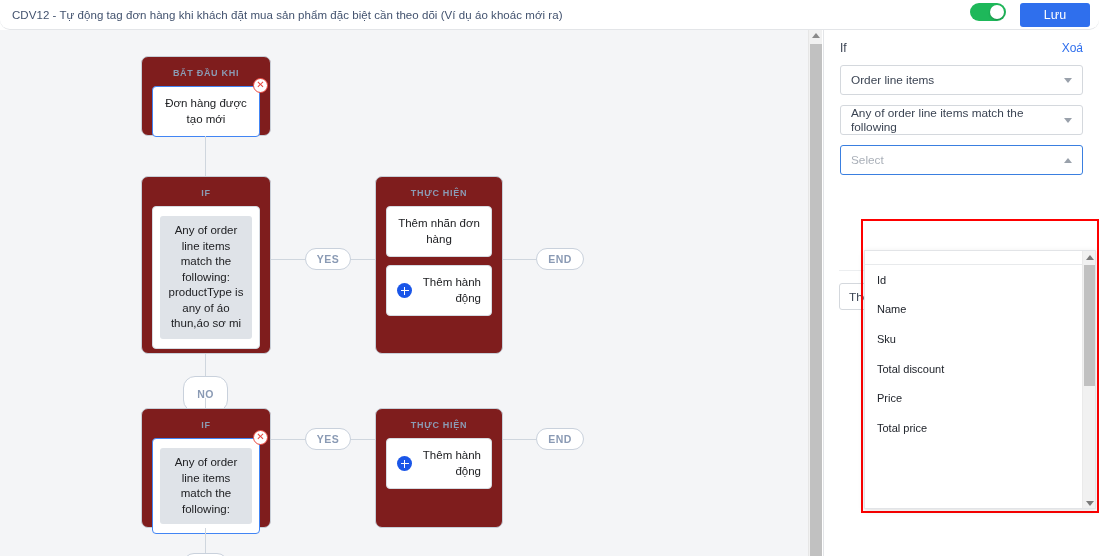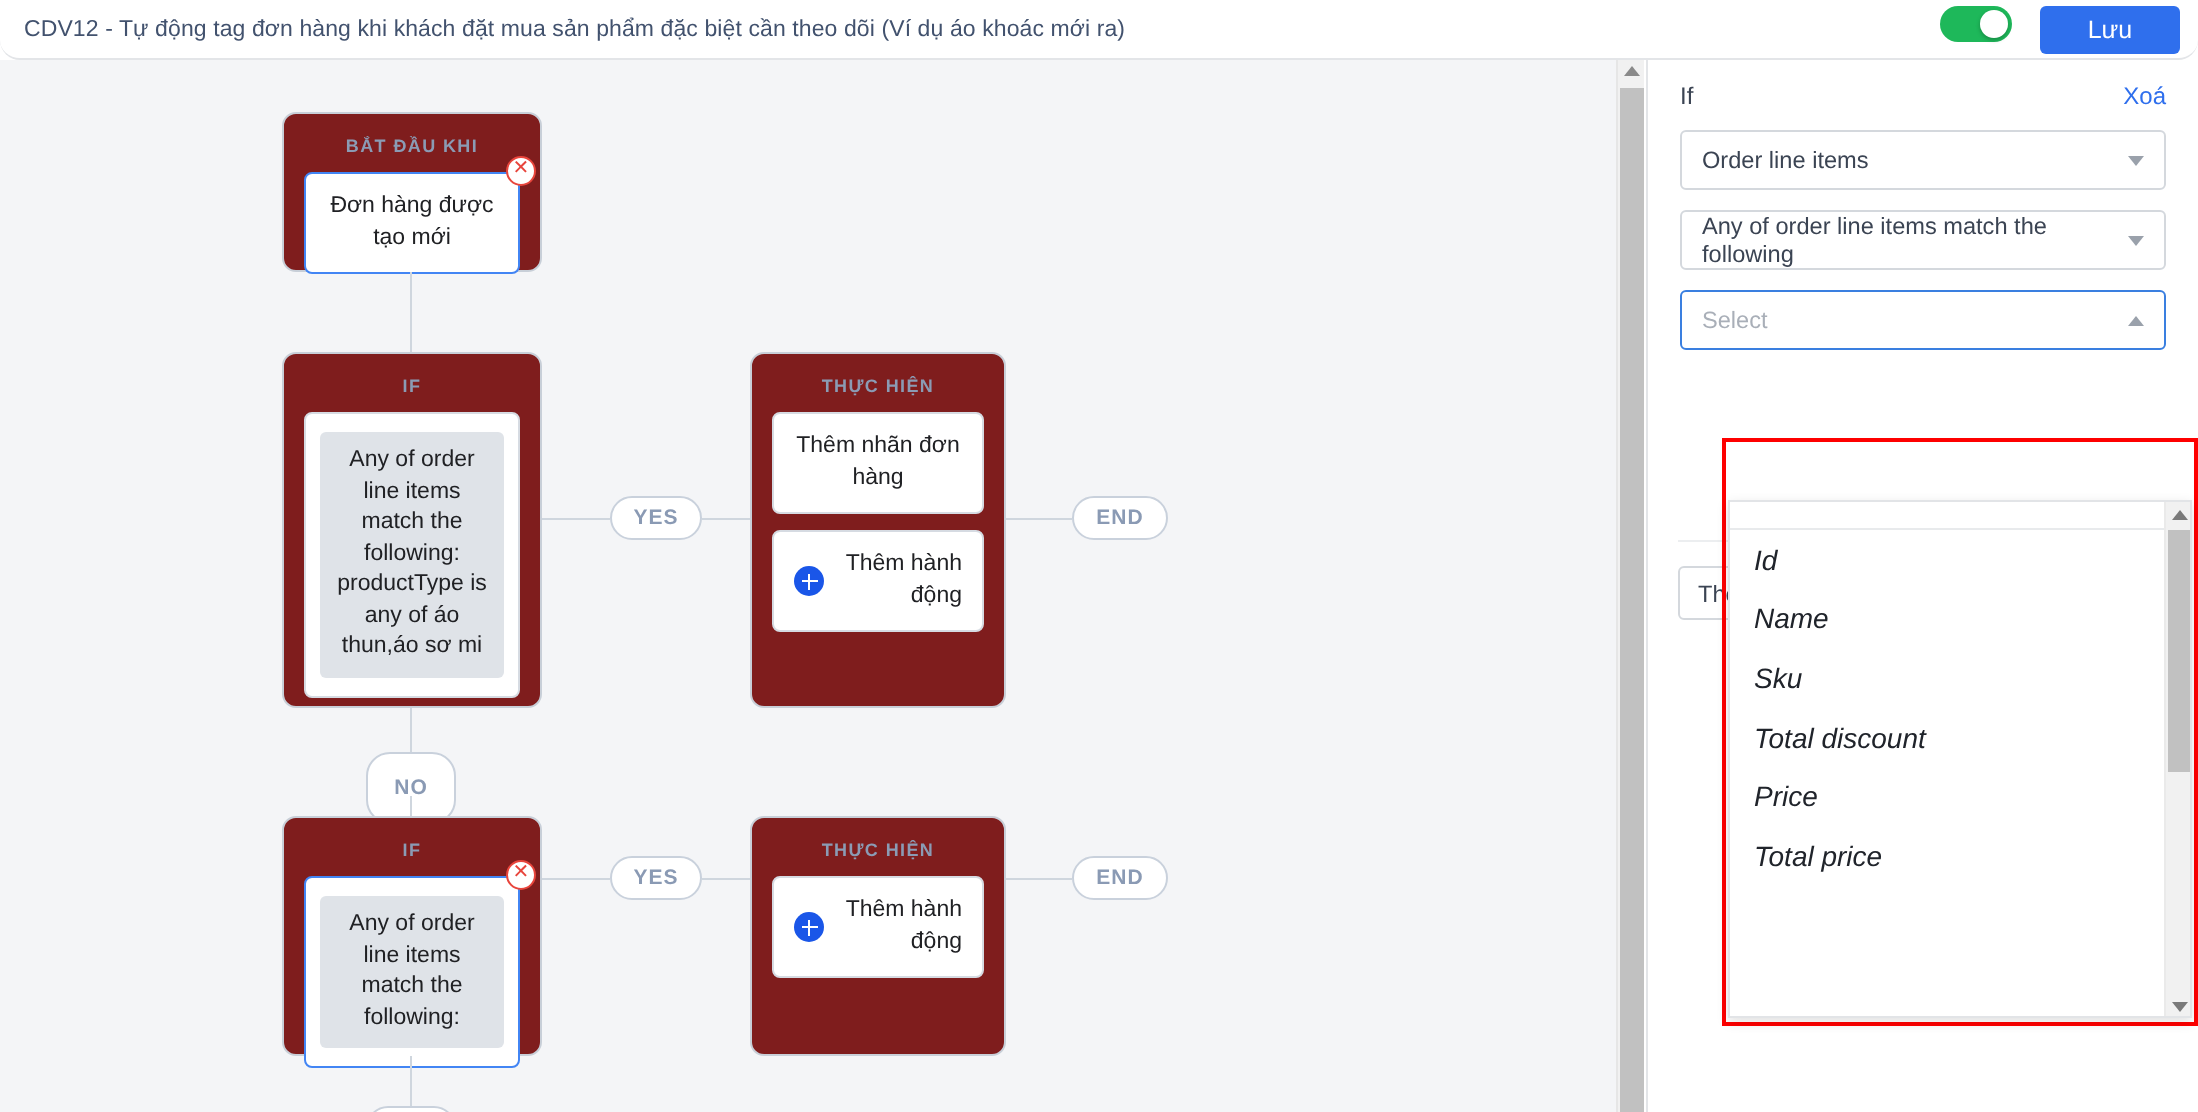--- a/index.html
+++ b/index.html
@@ -179,23 +179,22 @@
   .dropdown {
     position: absolute; left: 864px; top: 250px; width: 232px; height: 259px;
     background: #ffffff; border: 1px solid #e2e4e7;
     box-shadow: 0 2px 6px rgba(0,0,0,.12);
     z-index: 31; overflow: hidden;
   }
   .dd-top-sep { height: 14px; border-bottom: 1px solid #e8eaec; }
   .dd-list { position: relative; }
   .dd-item {
     height: 29.6px; display: flex; align-items: center;
-    padding-left: 12px; font-size: 14px; color: #20242b;
+    padding-left: 12px; font-size: 11px; color: #20242b;
     cursor: pointer;
-    font-style: italic;
   }
   .dd-scroll {
     position: absolute; top: 0; right: 0; width: 13px; height: 259px;
     background: #f1f1f1; border-left: 1px solid #eaeaea;
   }
   .dd-scroll .arrow-up {
     position: absolute; top: 4px; left: 2.5px; width: 0; height: 0;
     border-left: 4px solid transparent; border-right: 4px solid transparent;
     border-bottom: 5px solid #7a7a7a;
   }

